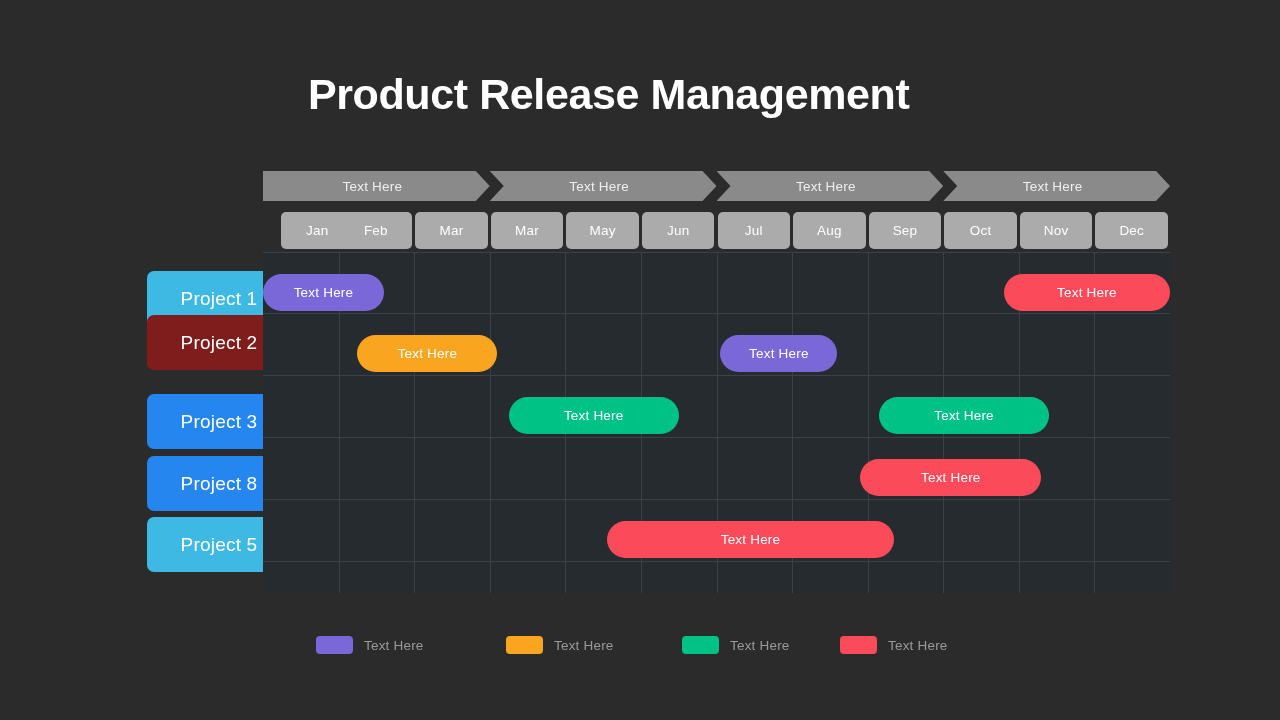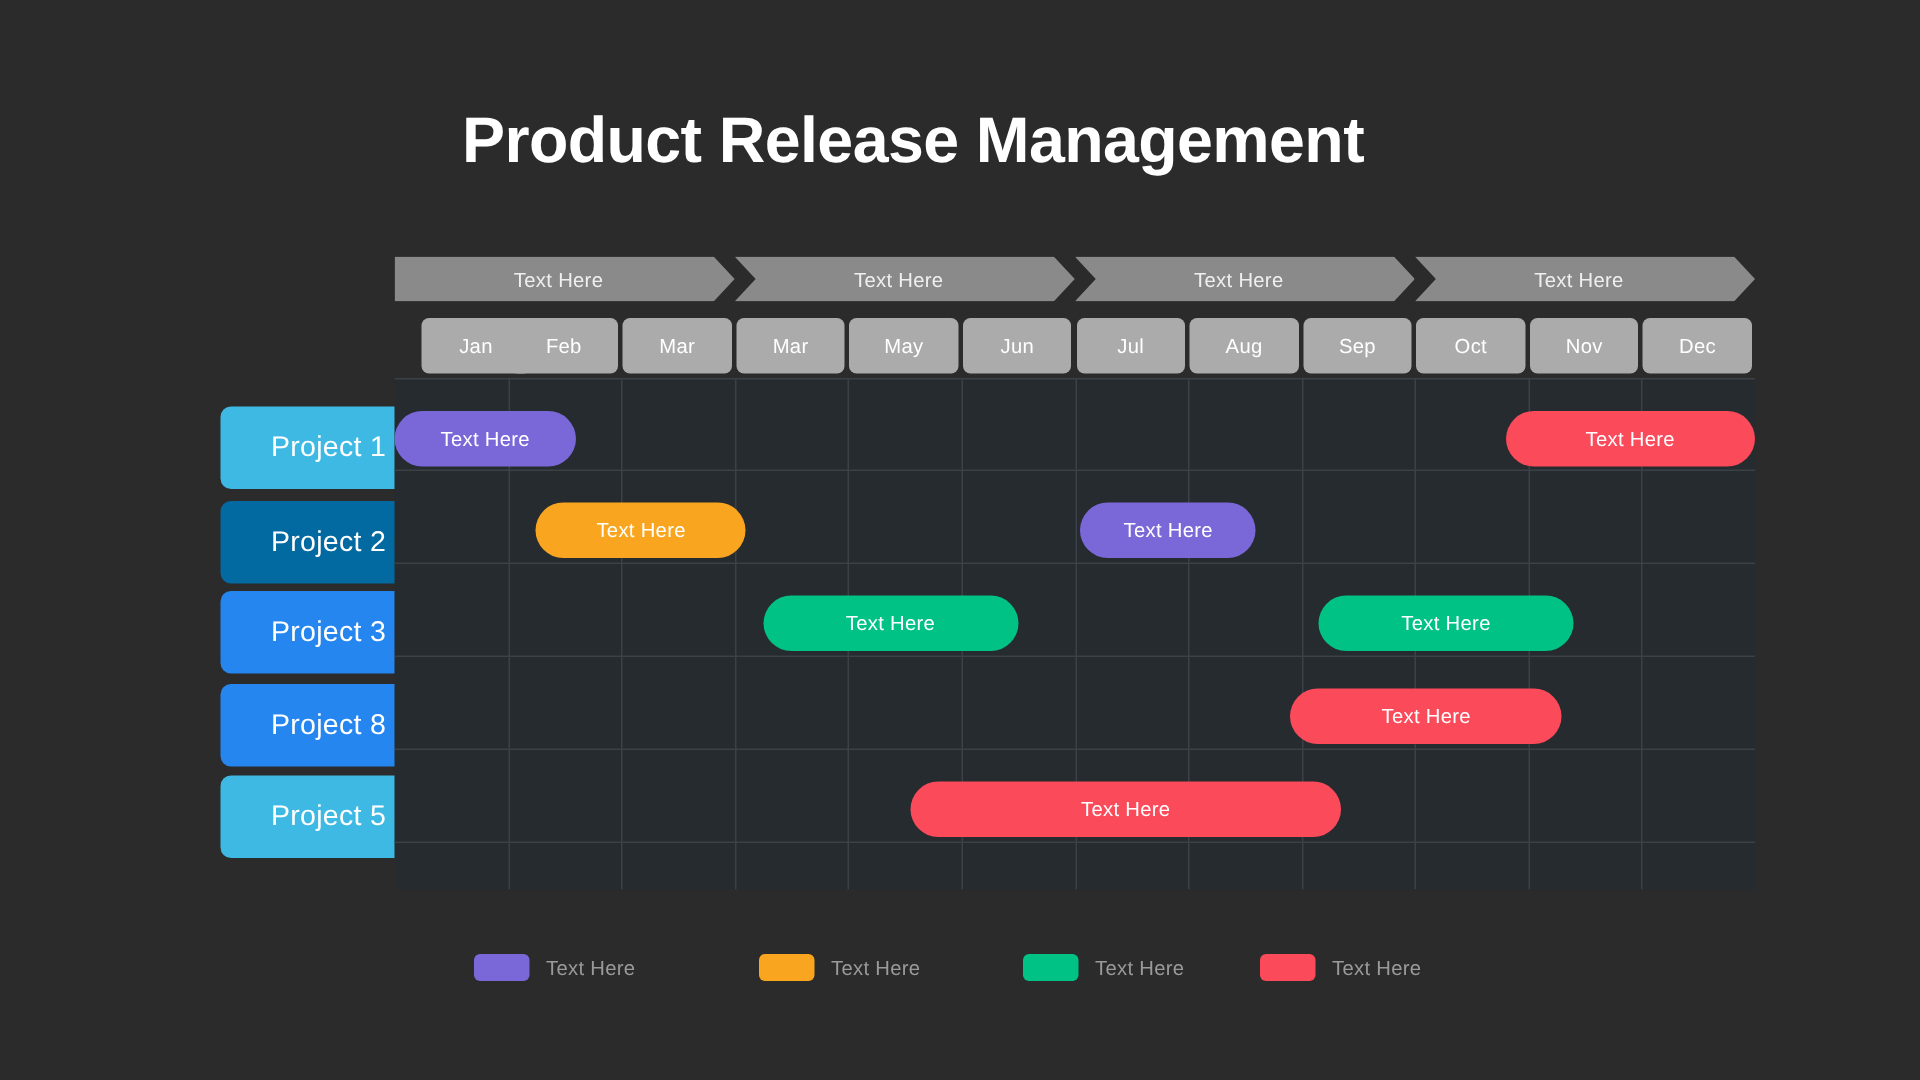--- a/index.html
+++ b/index.html
@@ -253,21 +253,21 @@
       </div>
       <div class="month-cell" style="left: 832.417px; width: 72.5833px; background: rgb(171, 171, 171);">
         <span>Dec</span>
       </div>
     </div>
 
   <div id="projects-col">
       <div class="project-btn" style="top: 271px; background: rgb(61, 185, 227);">
         <span>Project 1</span>
       </div>
-      <div class="project-btn" style="top: 334px; background: #0369a1;">
+      <div class="project-btn" style="top: 315px; background: #7f1d1d;">
         <span>Project 2</span>
       </div>
       <div class="project-btn" style="top: 394px; background: rgb(37, 134, 240);">
         <span>Project 3</span>
       </div>
       <div class="project-btn" style="top: 456px; background: rgb(37, 134, 240);">
         <span>Project 8</span>
       </div>
       <div class="project-btn" style="top: 517px; background: rgb(61, 185, 227);">
         <span>Project 5</span>

